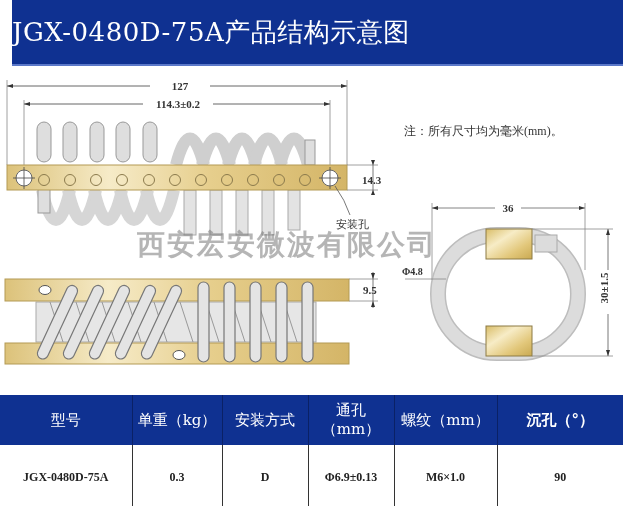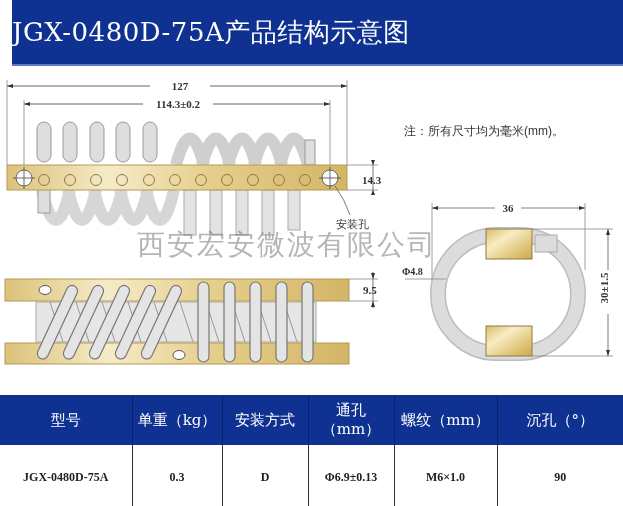--- a/index.html
+++ b/index.html
@@ -1,25 +1,25 @@
 <!DOCTYPE html>
 <html><head>
 <meta charset="utf-8">
 <style>
   html, body { margin:0; padding:0; background:#ffffff; }
   body { width:623px; height:506px; position:relative; overflow:hidden; font-family:"DejaVu Serif", serif; }
   .title-bar { position:absolute; left:12px; top:0; width:623px; height:64px; background:#0f3191; border-bottom:2px solid #5b78c9; display:flex; align-items:center; justify-content:flex-start; }
   .title-text { color:#ffffff; font-family:"DejaVu Serif", serif; font-size:26px; letter-spacing:0.5px; }
   .drawing { position:absolute; left:0; top:66px; width:573px; height:325px; }
-  .note { position:absolute; left:404px; top:123px; font-size:12px; color:#333; font-family:Liberation Sans, sans-serif;text-align:right; }
-  .watermark { position:absolute; left:137px; top:226px; font-size:28px; color:rgba(120,120,120,0.55); font-family:"DejaVu Serif", serif; letter-spacing:2px; font-weight:400; }
+  .note { position:absolute; left:404px; top:123px; font-size:12px; color:#333; font-family:Liberation Serif, serif;text-align:right; }
+  .watermark { position:absolute; left:137px; top:226px; font-size:28px; color:rgba(120,120,120,0.55); font-family:"DejaVu Serif", serif; letter-spacing:2px; font-weight:700; }
   .spec-table { position:absolute; left:0; top:395px; width:623px; border-collapse:collapse; table-layout:fixed; }
   .spec-table th { background:#0f3191; color:#fff; font-weight:normal; height:48px; font-size:15px; font-family:"DejaVu Serif", serif; border-right:1px solid #0a2166; }
   .spec-table td { height:62px; text-align:center; font-weight:bold; font-size:12px; color:#222; border-right:1px solid #333; font-family:"Liberation Serif", serif; }
-  .spec-table th:last-child, .spec-table td:last-child { border-right:none; }
+  .spec-table th:last-child, .spec-table td:last-child { border-right:none;font-weight:bold; }
   .spec-table tr.data-row { border-bottom:1px solid #bbb; }
 </style>
 </head>
 <body>
 
 <div class="title-bar">
   <span class="title-text">JGX-0480D-75A产品结构示意图</span>
 </div>
 
 <div class="drawing">

